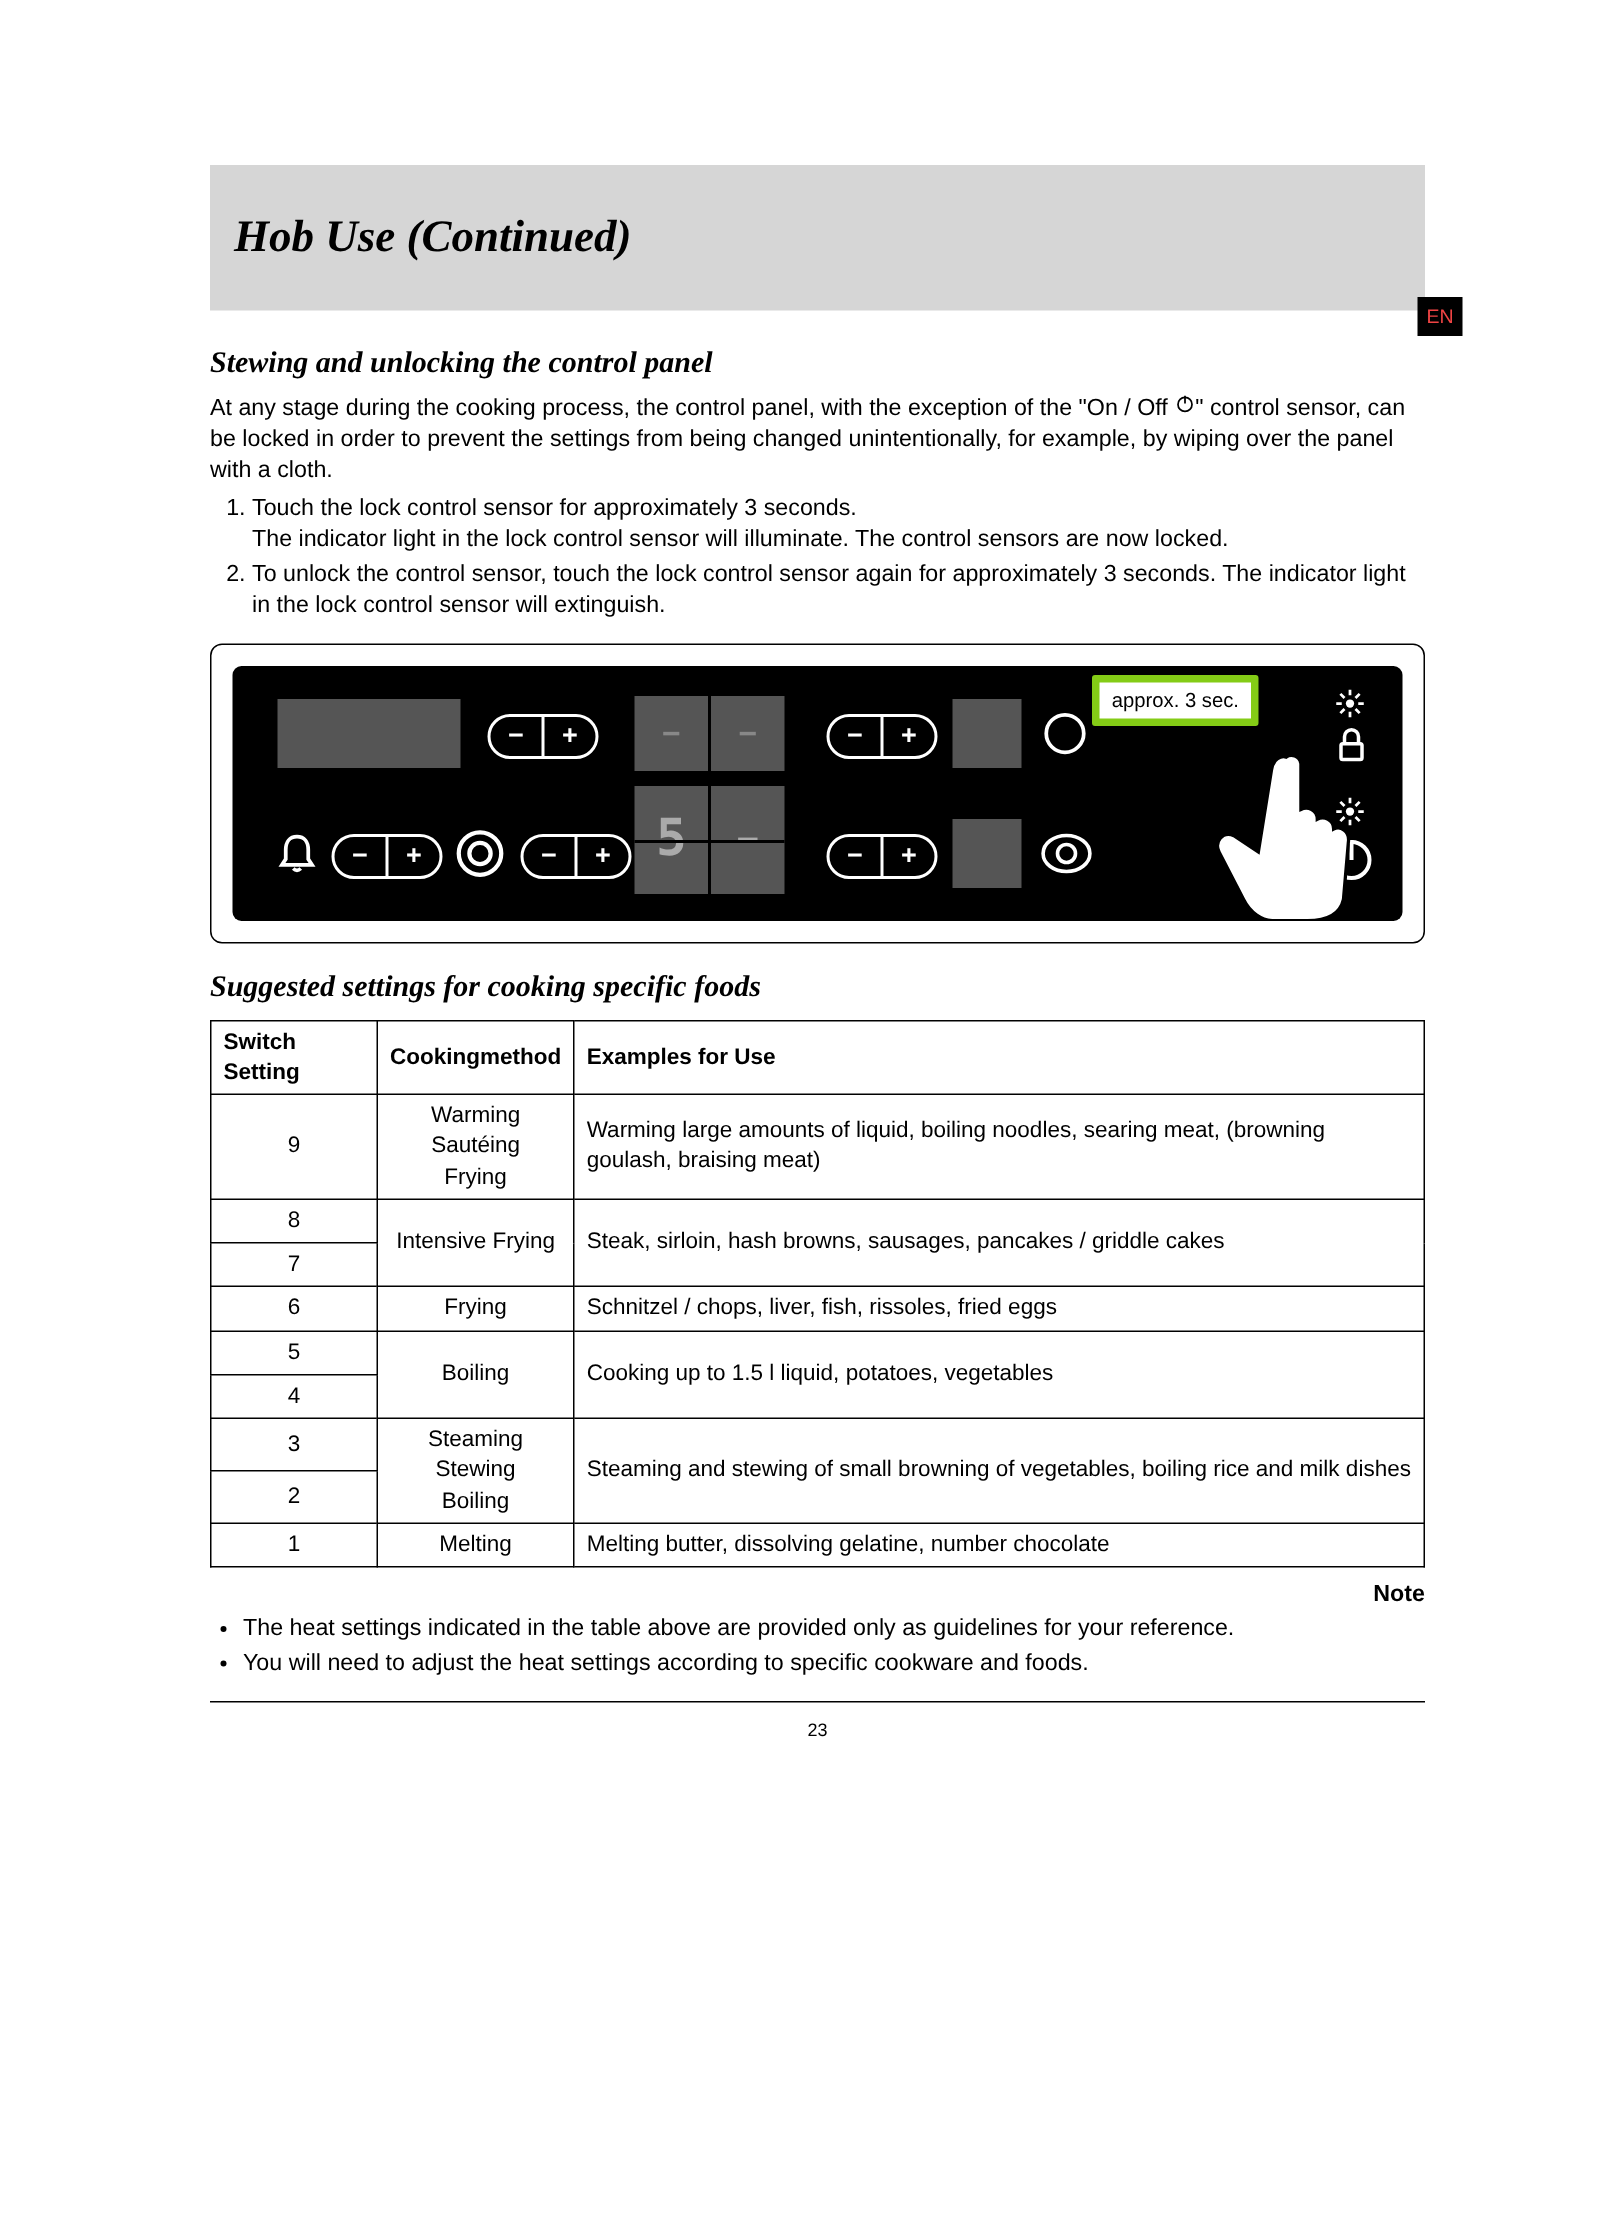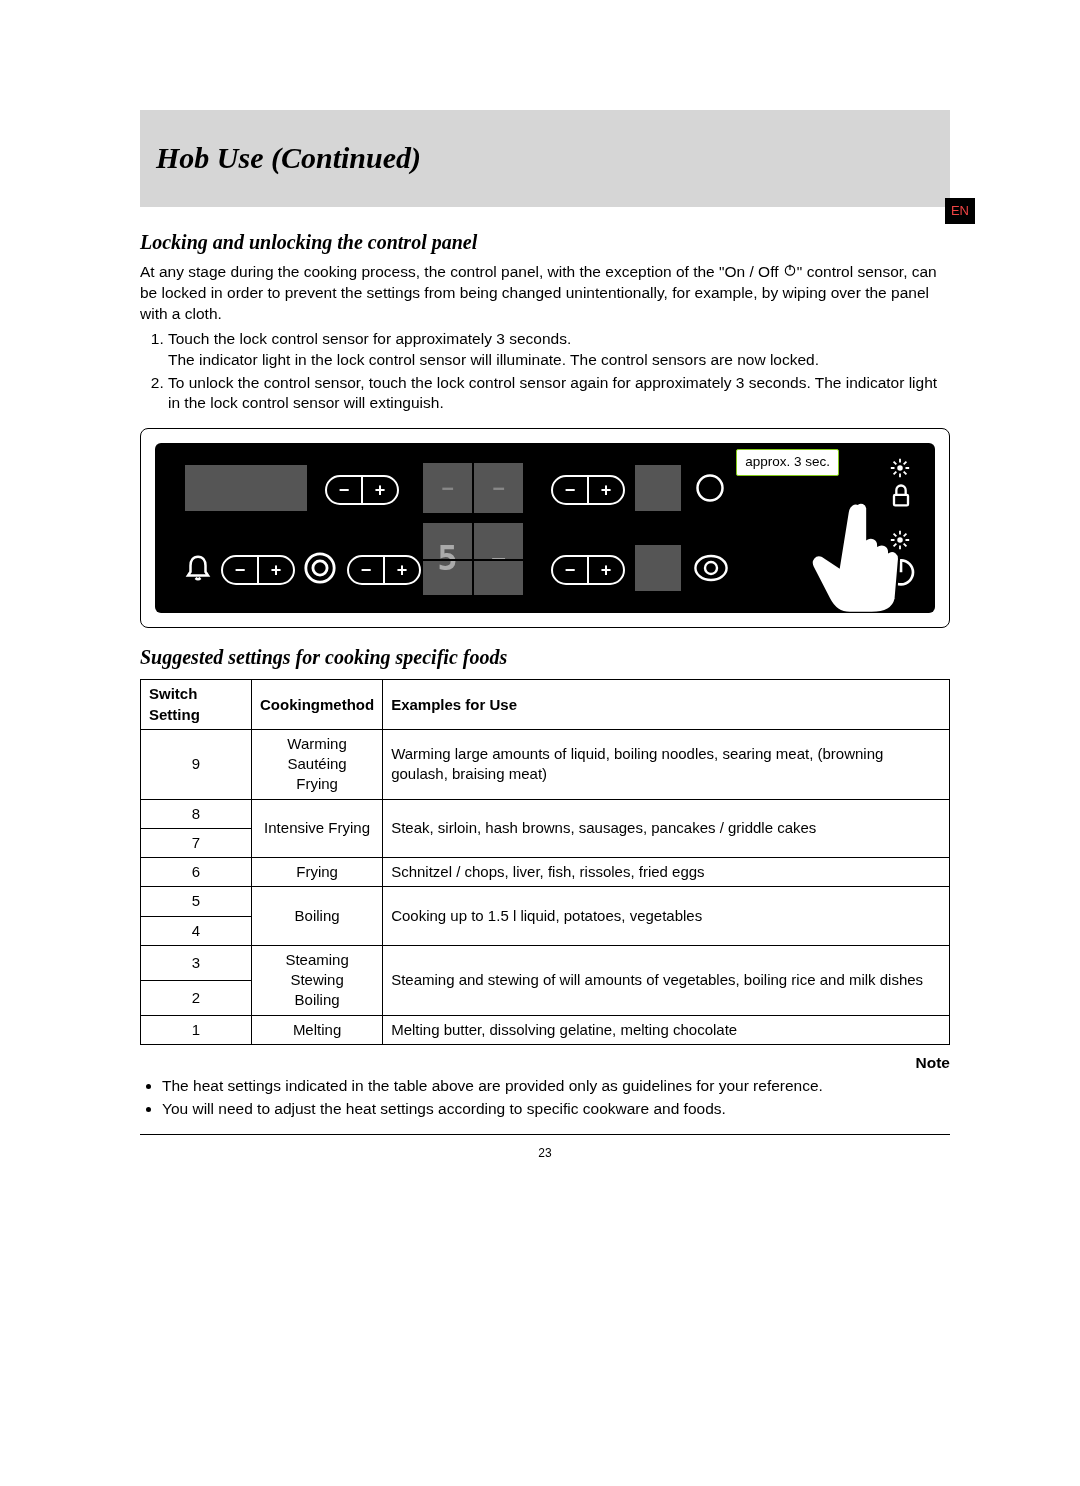--- a/index.html
+++ b/index.html
@@ -66,21 +66,21 @@
   .panel {
     background: #000;
     border-radius: 6px;
     height: 170px;
     position: relative;
     overflow: hidden;
   }
   .callout {
     position: absolute;
     background: #fff;
-    border: 1px solid #84cc16;
+    border: 5px solid #84cc16;
     font-size: 13.5px;
     padding: 3px 8px;
     border-radius: 2px;
     z-index: 3;
   }
   
   .pill {
     position: absolute;
     border: 2px solid #fff;
     border-radius: 18px;
@@ -185,21 +185,21 @@
 <body>
 
 <div class="page">
 
   <div class="banner">
     <h1>Hob Use (Continued)</h1>
   </div>
 
   <div class="lang-tab">EN</div>
 
-  <h2>Locking and unlocking the control panel</h2>
+  <h2>Stewing and unlocking the control panel</h2>
 
   <p class="body-text">
     <span>At any stage during the cooking process, the control panel, with the exception of the "On / Off </span><span class="power-glyph"><svg width="14" height="14" viewBox="0 0 24 24">
           <circle cx="12" cy="13" r="8" stroke="#000" stroke-width="2" fill="none"></circle>
           <line x1="12" y1="3" x2="12" y2="12" stroke="#000" stroke-width="2"></line>
         </svg></span><span>" control sensor, can be locked in order to prevent the settings from being changed unintentionally, for example, by wiping over the panel with a cloth.</span>
   </p>
 
   <ol class="steps">
     <li><b></b><span style="white-space:pre-line">Touch the lock control sensor for approximately 3 seconds.
@@ -375,30 +375,30 @@
     </tr>
     <tr>
       <td class="center">4</td>
     </tr>
 
     <tr>
       <td class="center">3</td>
       <td class="center" rowspan="2" style="white-space:pre-line">Steaming
 Stewing
 Boiling</td>
-      <td rowspan="2">Steaming and stewing of will amounts of vegetables, boiling rice and milk dishes</td>
+      <td rowspan="2">Steaming and stewing of small browning of vegetables, boiling rice and milk dishes</td>
     </tr>
     <tr>
       <td class="center">2</td>
     </tr>
 
     <tr>
       <td class="center">1</td>
       <td class="center">Melting</td>
-      <td>Melting butter, dissolving gelatine, melting chocolate</td>
+      <td>Melting butter, dissolving gelatine, number chocolate</td>
     </tr>
   </tbody>
     </table>
 
   <div class="note-head">Note</div>
   <ul class="notes">
     <li>The heat settings indicated in the table above are provided only as guidelines for your reference.</li>
     <li>You will need to adjust the heat settings according to specific cookware and foods.</li>
   </ul>
 

